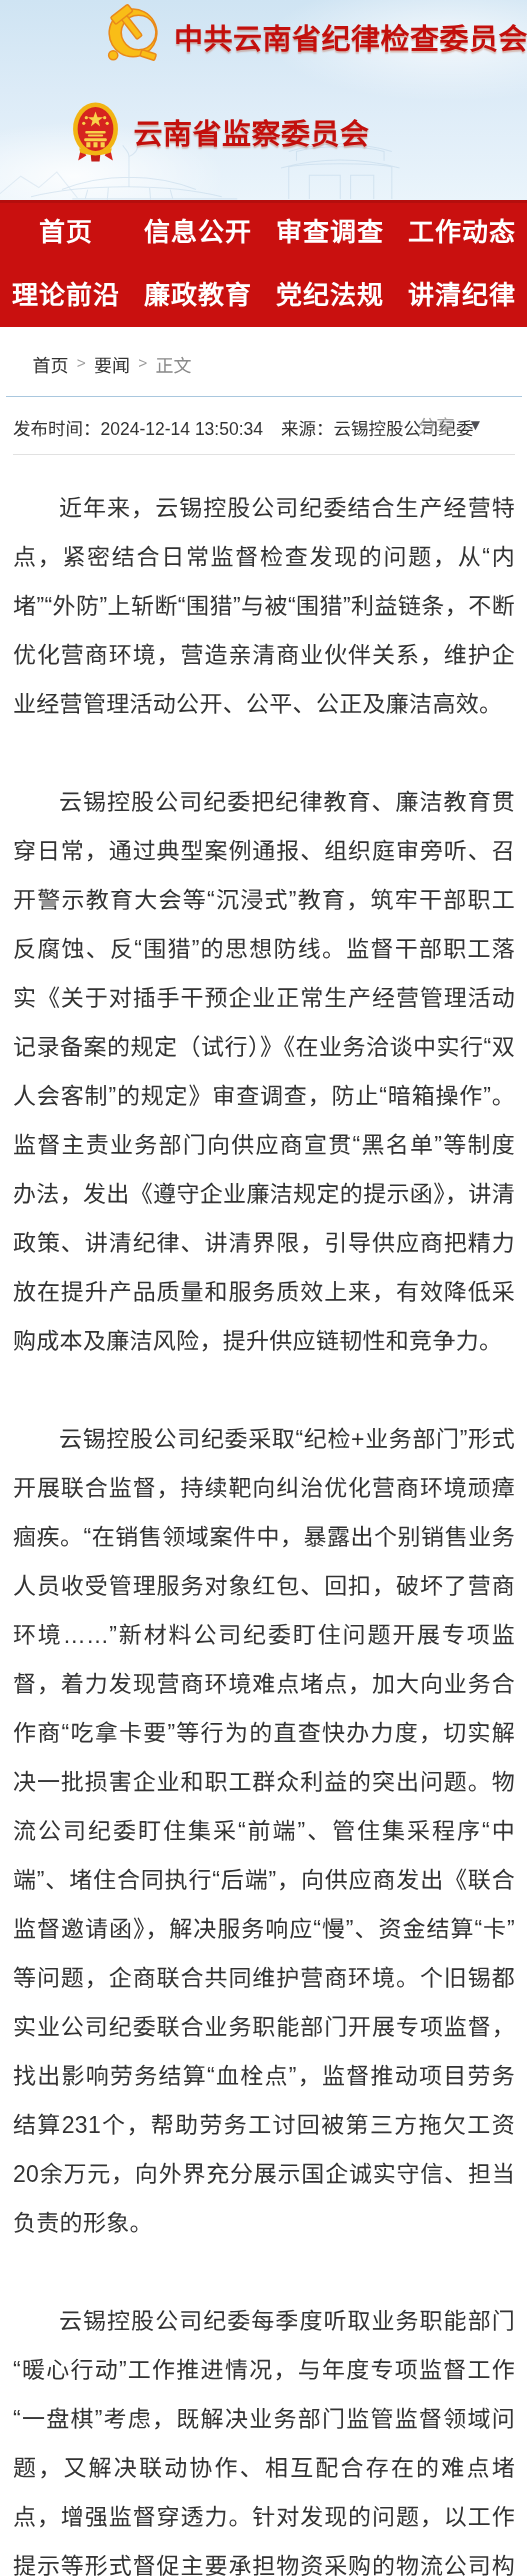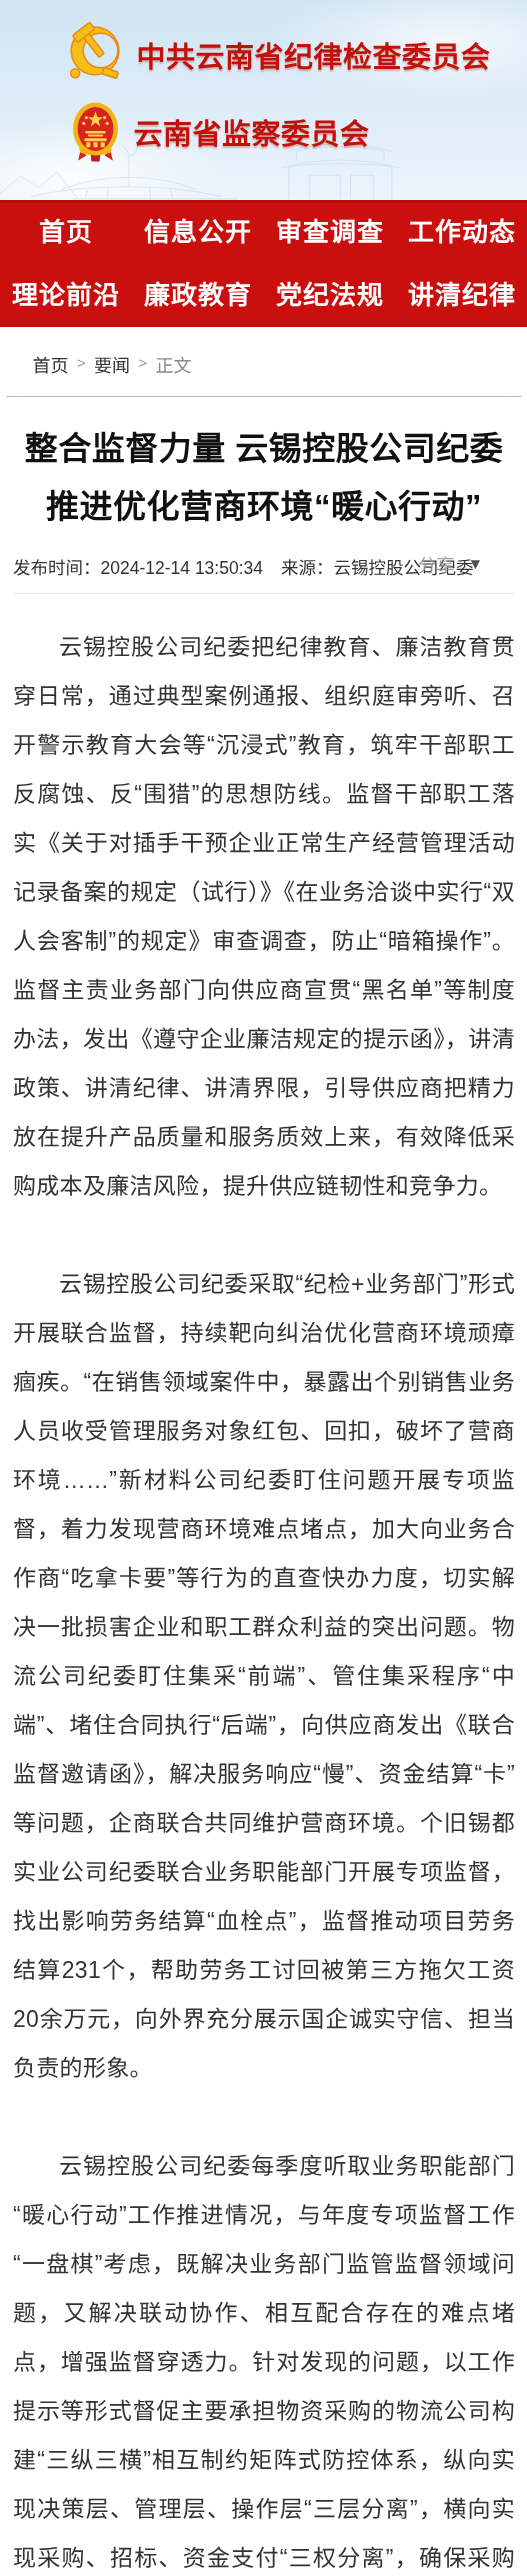--- a/index.html
+++ b/index.html
@@ -21,21 +21,21 @@
   .banner{
     position:relative;width:100%;height:200px;
     background:
       radial-gradient(216px 77px at 14% 88%, rgba(255,255,255,.85), rgba(255,255,255,0) 70%),
       radial-gradient(258px 88px at 85% 20%, rgba(255,255,255,.7), rgba(255,255,255,0) 70%),
       linear-gradient(180deg,#cfe4f3 0%,#dcebf7 45%,#eaf4fb 100%);
     overflow:hidden;
   }
   .banner .watermark{position:absolute;left:0;bottom:-3.1px;width:100%;height:67px;opacity:.55;}
   .org-row{position:absolute;left:0;width:100%;display:flex;align-items:center;}
-  .org-row-1{top:18px;height:72px;}
+  .org-row-1{top:0;height:72px;justify-content:flex-end;}
   .org-row-2{top:99px;height:64px;align-items:center;}
   .emblem-box{flex:0 0 auto;}
   .emblem-party{margin-left:67px;width:56px;height:66px;}
   .emblem-nation{margin-left:71px;width:49px;height:63px;}
   .org-title{
     margin-left:13.4px;
     font-weight:bold;color:var(--banner-red);
     letter-spacing:0.5px;white-space:nowrap;
     text-shadow:0 1.5px 1.5px rgba(170,45,0,.30);
   }
@@ -172,33 +172,33 @@
     <div class="breadcrumb">
       <span class="crumb">首页</span>
       <span class="sep">&gt;</span>
       <span class="crumb">要闻</span>
       <span class="sep">&gt;</span>
       <span class="crumb current">正文</span>
     </div>
 
     <div class="blue-divider"></div>
 
-    <h1 class="article-title">整合监督力量 云锡控股公司纪委推进优化营商环境“暖心行动”</h1>
 
     <div class="meta-row">
       <span>发布时间：</span><span>2024-12-14 13:50:34</span><span class="src"><span>来源：</span><span>云锡控股公司纪委</span></span>
       <span class="share-widget">
         <span class="share-label">分享</span>
         <span class="caret-icon">▼</span>
       </span>
     </div>
 
     <div class="gray-divider"></div>
 
     <div class="article-body">
+      <p>近年来，云锡控股公司纪委结合生产经营特点，紧密结合日常监督检查发现的问题，从“内堵”“外防”上斩断“围猎”与被“围猎”利益链条，不断优化营商环境，营造亲清商业伙伴关系，维护企业经营管理活动公开、公平、公正及廉洁高效。</p>
       <p>云锡控股公司纪委把纪律教育、廉洁教育贯穿日常，通过典型案例通报、组织庭审旁听、召开警示教育大会等“沉浸式”教育，筑牢干部职工反腐蚀、反“围猎”的思想防线。监督干部职工落实《关于对插手干预企业正常生产经营管理活动记录备案的规定（试行）》《在业务洽谈中实行“双人会客制”的规定》审查调查，防止“暗箱操作”。监督主责业务部门向供应商宣贯“黑名单”等制度办法，发出《遵守企业廉洁规定的提示函》，讲清政策、讲清纪律、讲清界限，引导供应商把精力放在提升产品质量和服务质效上来，有效降低采购成本及廉洁风险，提升供应链韧性和竞争力。</p>
       <p>云锡控股公司纪委采取“纪检+业务部门”形式开展联合监督，持续靶向纠治优化营商环境顽瘴痼疾。“在销售领域案件中，暴露出个别销售业务人员收受管理服务对象红包、回扣，破坏了营商环境……”新材料公司纪委盯住问题开展专项监督，着力发现营商环境难点堵点，加大向业务合作商“吃拿卡要”等行为的直查快办力度，切实解决一批损害企业和职工群众利益的突出问题。物流公司纪委盯住集采“前端”、管住集采程序“中端”、堵住合同执行“后端”，向供应商发出《联合监督邀请函》，解决服务响应“慢”、资金结算“卡”等问题，企商联合共同维护营商环境。个旧锡都实业公司纪委联合业务职能部门开展专项监督，找出影响劳务结算“血栓点”，监督推动项目劳务结算231个，帮助劳务工讨回被第三方拖欠工资20余万元，向外界充分展示国企诚实守信、担当负责的形象。</p>
       <p>云锡控股公司纪委每季度听取业务职能部门“暖心行动”工作推进情况，与年度专项监督工作“一盘棋”考虑，既解决业务部门监管监督领域问题，又解决联动协作、相互配合存在的难点堵点，增强监督穿透力。针对发现的问题，以工作提示等形式督促主要承担物资采购的物流公司构建“三纵三横”相互制约矩阵式防控体系，纵向实现决策层、管理层、操作层“三层分离”，横向实现采购、招标、资金支付“三权分离”，确保采购在阳光下高效运行。</p>
 
     </div>
 
   </div>
 </div>
 
 

